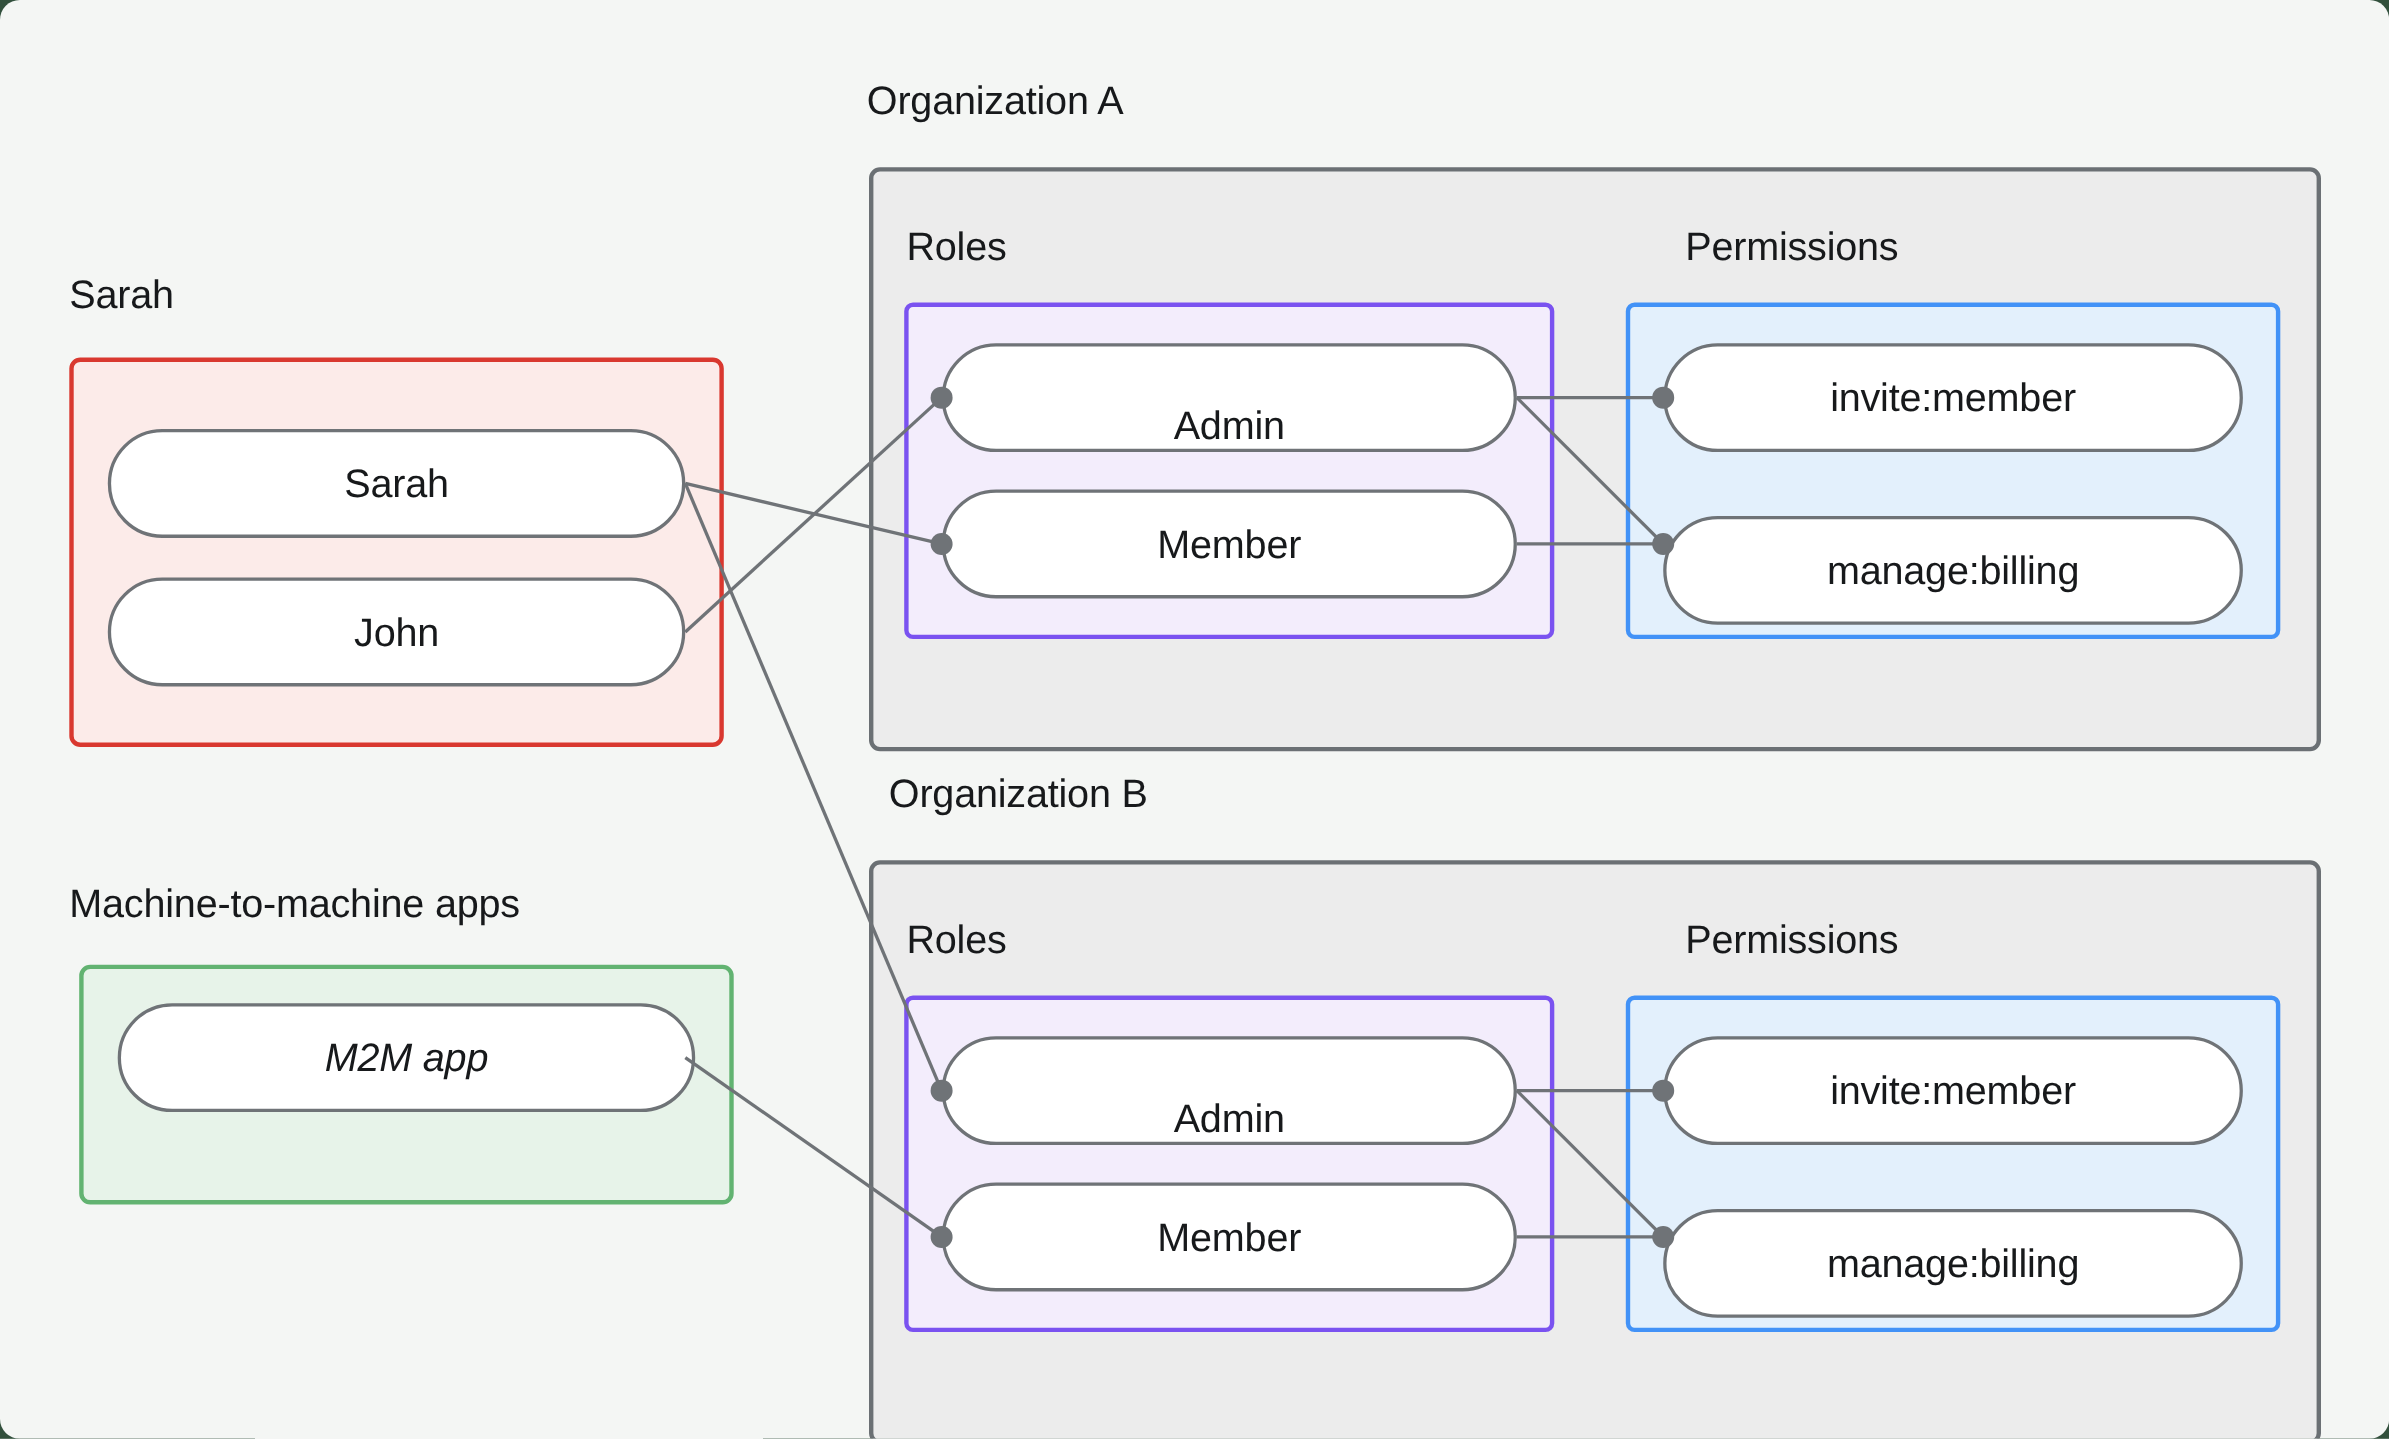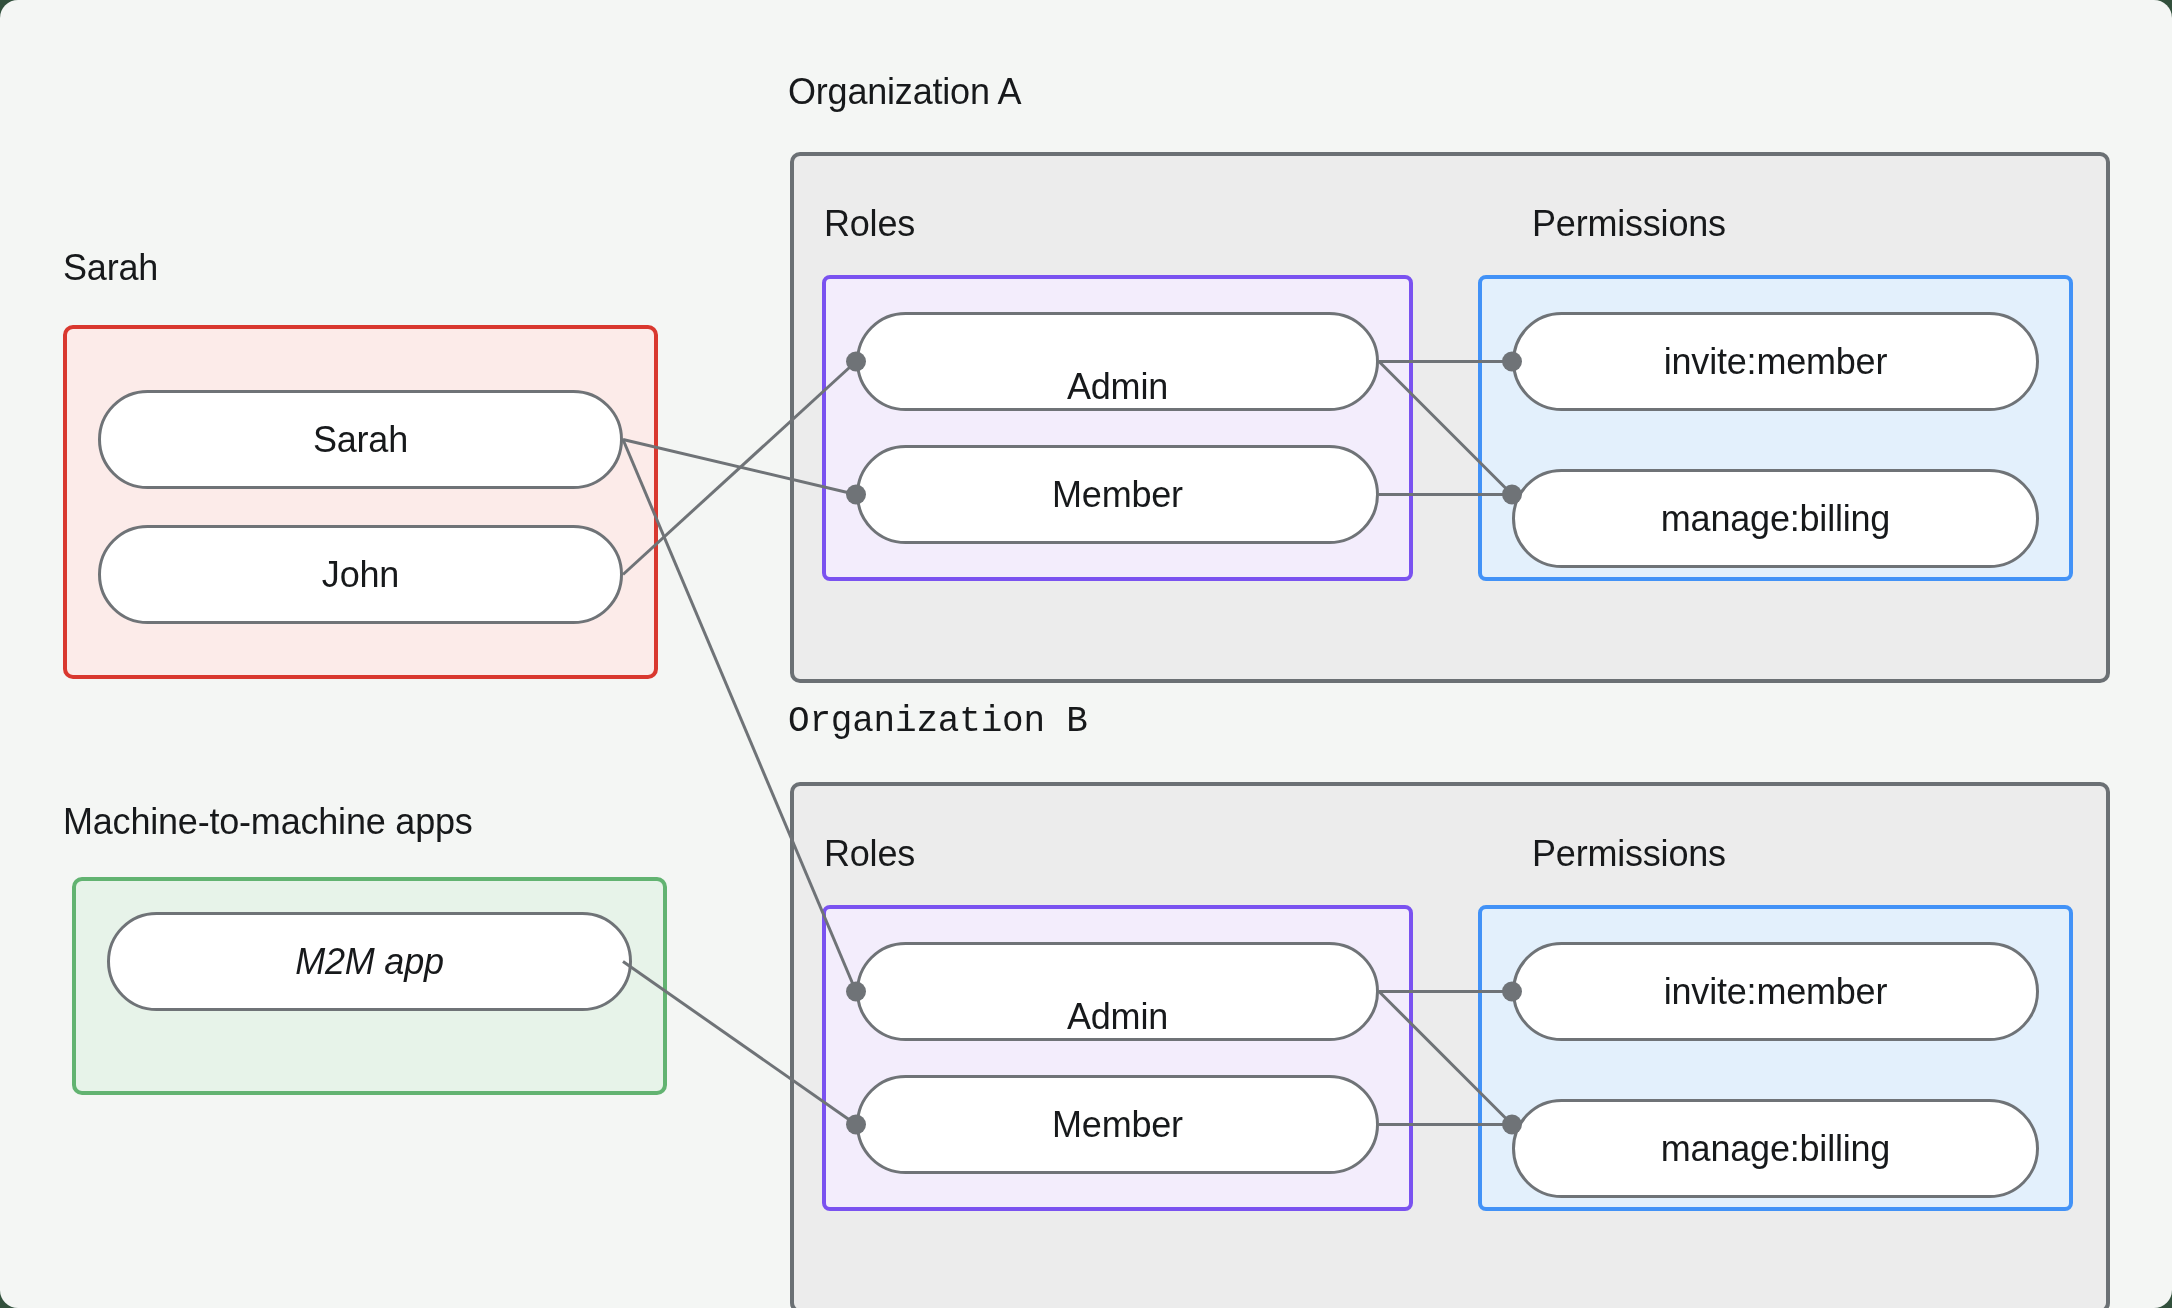--- a/index.html
+++ b/index.html
@@ -14,21 +14,21 @@
     border-radius:18px;overflow:hidden;
     color:var(--text,#17191b);
   }
   .section-label{
     position:absolute;font-size:36px;line-height:44px;font-weight:400;
     white-space:nowrap;letter-spacing:-0.2px;
   }
   #label-users{left:63px;top:246px;}
   #label-m2m{left:63px;top:800px;}
   #orgA-title{left:788px;top:70px;}
-  #orgB-title{left:788px;top:700px;font-family:Liberation Mono, monospace;}
+  #orgB-title{left:808px;top:700px;}
 
   .group-box{position:absolute;box-sizing:border-box;border-radius:10px;}
   #users-box{
     left:63px;top:325px;width:595px;height:354px;
     border:4px solid var(--users-box-border,#d9382f);
     background:var(--users-box-bg,#fcebe9);
   }
   #m2m-box{
     left:72px;top:877px;width:595px;height:218px;
     border:4px solid var(--m2m-box-border,#62b371);

